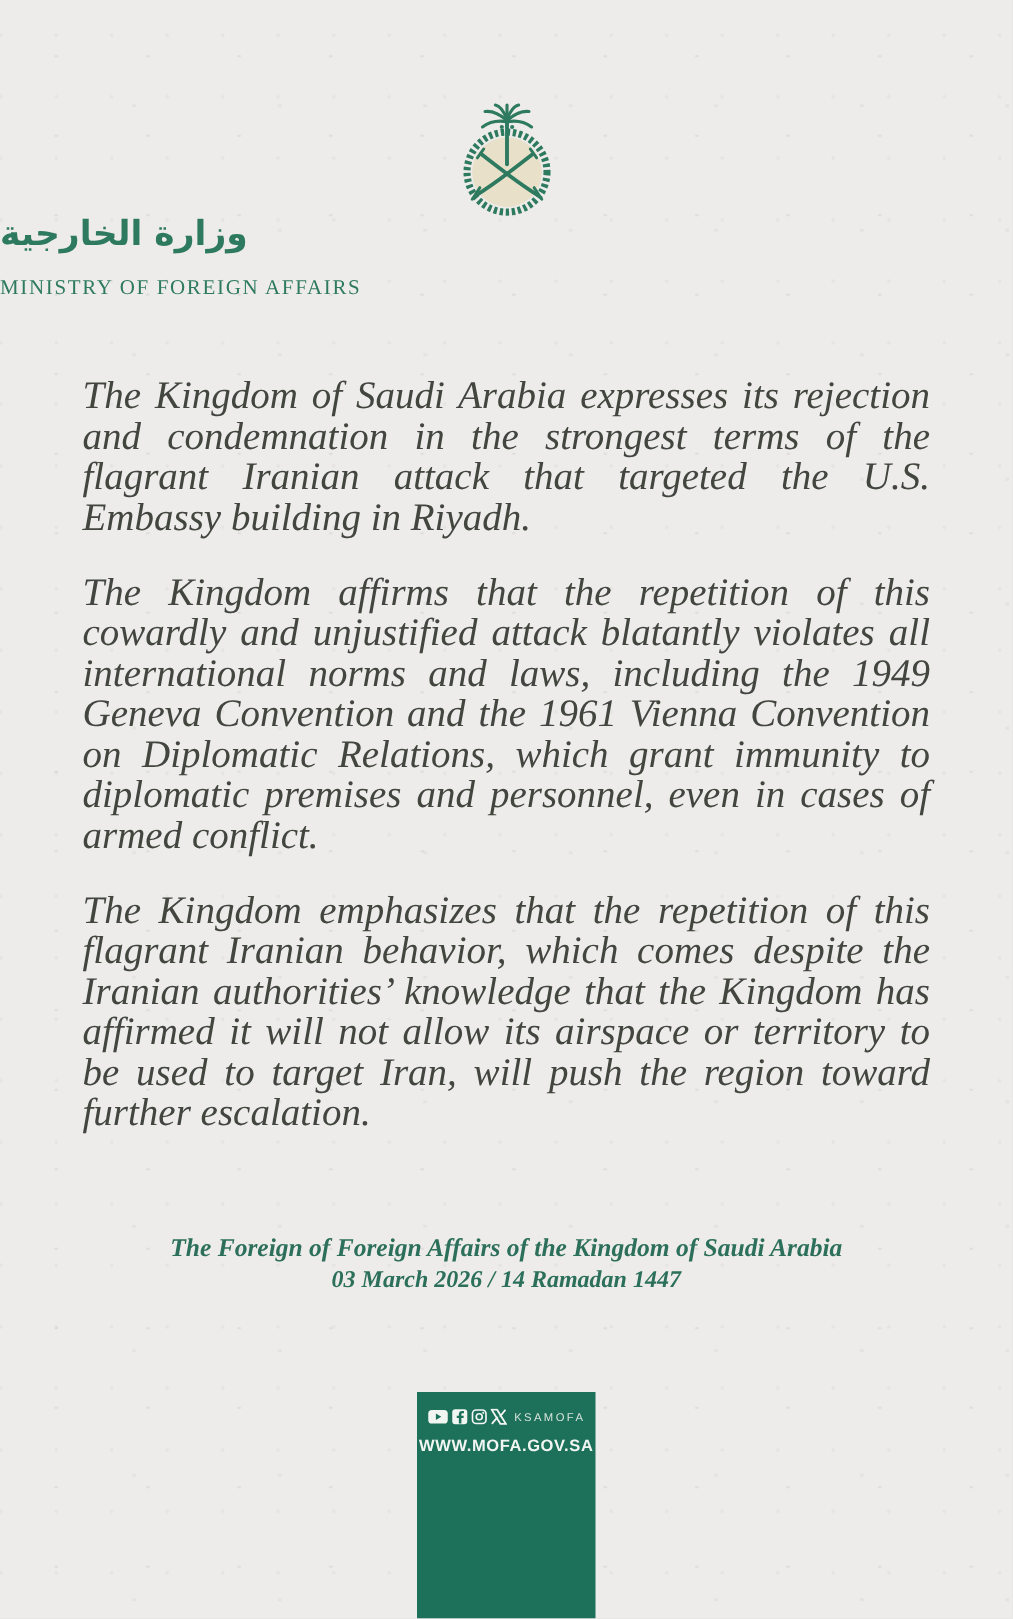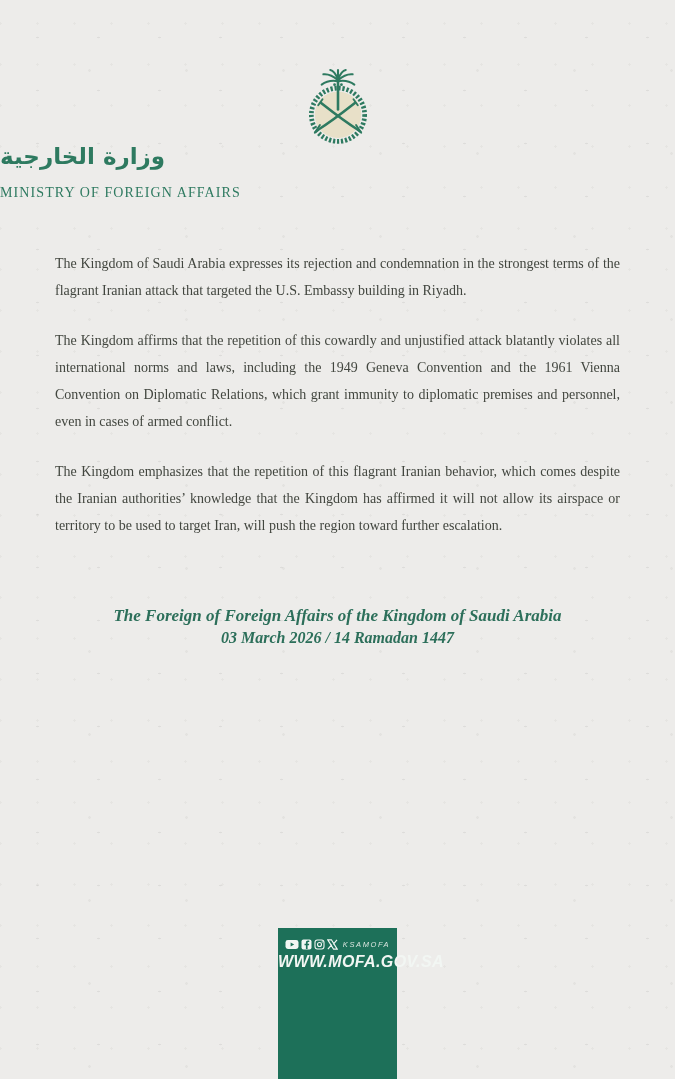--- a/index.html
+++ b/index.html
@@ -37,24 +37,25 @@
     font-weight:normal;
     letter-spacing:1.1px;
     color:#2e7a60;
     margin-top:16px;
   }
   
   .statement{
     width:565px;
     margin:49px auto 0 auto;
     font-family:"Liberation Serif","DejaVu Serif",serif;
-    font-size:14px;
+    font-size:26px;
     line-height:27px;
     color:#42463f;
     text-align:justify;
+    font-style:italic;
   }
   .statement p{
     margin:0 0 23px 0;
   }
   .statement p:last-child{margin-bottom:0;}
   
   .attribution{
     margin-top:66px;
     text-align:center;
     font-family:"Liberation Serif","DejaVu Serif",serif;
@@ -74,44 +75,43 @@
   
   .footer-box{
     position:absolute;
     left:278px;
     top:928px;
     width:119px;
     height:151px;
     background:#1d7059;
     text-align:center;
     font-family:"Liberation Sans","DejaVu Sans",sans-serif;
-    font-style:italic;
   }
   .social-row{
     margin-top:9px;
     display:flex;
     align-items:center;
     justify-content:center;
     gap:2px;
     height:14px;
   }
   .social-row svg{display:block;}
   .social-handle{
     color:#d8e4de;
     font-size:7.5px;
     letter-spacing:1.6px;
     margin-left:3px;
     white-space:nowrap;
   }
   .website{
     color:#f2f6f3;
-    font-size:16px;
+    font-size:11px;
     font-weight:bold;
     letter-spacing:.4px;
-    margin-top:2px;
+    margin-top:7px;
     white-space:nowrap;
   }
 </style>
 </head>
 <body>
 
 <div class="page">
 
   <header class="logo-block">
     <svg class="emblem" width="86" height="78" viewBox="0 0 100 90" aria-hidden="true">

